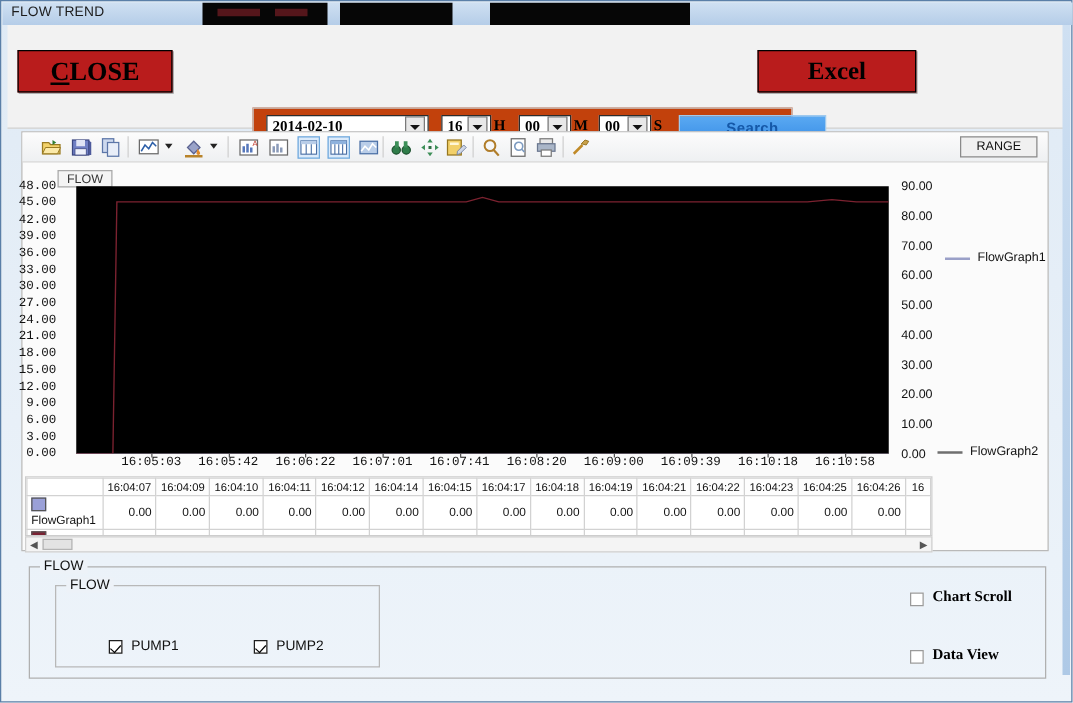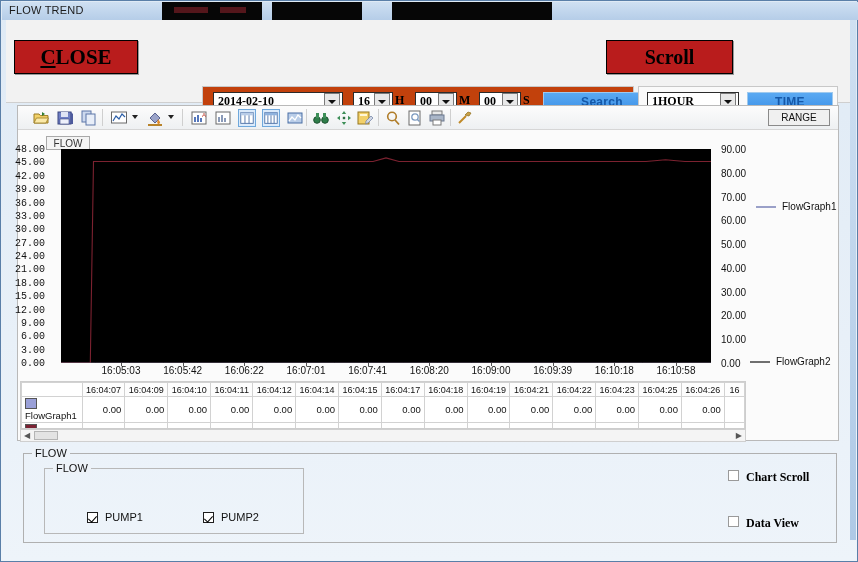--- a/index.html
+++ b/index.html
@@ -136,21 +136,21 @@
   .ytick{
     position:absolute;right:18px;font-size:10px;color:#111;
     font-family:Liberation Mono, monospace;white-space:nowrap;
   }
   .ytickR{
     position:absolute;left:8px;font-size:10px;color:#111;
     font-family:"Liberation Sans",sans-serif;white-space:nowrap;
   }
   .xtick{
     position:absolute;top:364px;font-size:10px;color:#111;
-    font-family:Liberation Sans, sans-serif;white-space:nowrap;
+    font-family:Liberation Mono, monospace;white-space:nowrap;
     transform:translateX(-50%);
   }
   .xtickmark{position:absolute;top:362px;width:1px;height:3px;background:#555;}
   .legendbox{
     position:absolute;left:745px;top:128px;width:110px;height:250px;
   }
   .legitem{position:absolute;display:flex;align-items:center;}
   .legline{width:20px;height:2px;margin-right:6px;}
   .leglbl{font-size:10px;color:#111;font-family:"Liberation Sans",sans-serif;white-space:nowrap;}
   
@@ -195,21 +195,21 @@
   .cbbox{
     width:11px;height:11px;border:1px solid #1e1e1e;background:#fff;
     box-sizing:border-box;position:relative;margin-right:7px;
   }
   .cbbox.checked:after{
     content:"";position:absolute;left:2px;top:1px;width:4px;height:7px;
     border:solid #000;border-width:0 1.6px 1.6px 0;transform:rotate(42deg);
   }
   .cblbl{font-size:11px;color:#111;font-family:"Liberation Sans",sans-serif;}
   .cblblB{font-size:12px;color:#000;font-family:"Liberation Serif",serif;font-weight:bold;}
-  .rightcb{position:absolute;display:flex;align-items:flex-start;}
+  .rightcb{position:absolute;display:flex;align-items:flex-end;}
   .scrollRight{
     position:absolute;right:1px;top:19px;width:6px;height:520px;
     background:linear-gradient(#cfe0f2,#aec9e6);
   }
 </style>
 </head>
 <body>
 
 <div id="app">
 
@@ -222,21 +222,21 @@
     <div class="blk blk2"></div>
     <div class="blk blk3"></div>
   </div>
 
   <div class="toppanel">
 
     <div class="btn3d" id="close-button">
       <span><u>C</u><span>LOSE</span></span>
     </div>
 
-    <div class="btn3d" id="excel-button">Scroll</div>
+    <div class="btn3d" id="excel-button">Excel</div>
 
     <div class="searchstrip">
       <div class="combo" id="date-combo">
         <span class="ctxt">2014-02-10</span>
         <span class="arrowbox">
             <i></i>
           </span>
       </div>
       <div class="combo" id="hour-combo">
         <span class="ctxt">16</span>
@@ -255,29 +255,20 @@
       <div class="combo" id="sec-combo">
         <span class="ctxt">00</span>
         <span class="arrowbox">
             <i></i>
           </span>
       </div>
       <span class="unitlbl" id="lbl-s">S</span>
       <div class="bluebtn" id="search-button">Search</div>
     </div>
 
-    <div class="timestrip">
-      <div class="combo" id="period-combo">
-        <span class="ctxt">1HOUR</span>
-        <span class="arrowbox">
-            <i></i>
-          </span>
-      </div>
-      <div class="bluebtn" id="time-button">TIME</div>
-    </div>
   </div>
 
   <div class="chartframe">
 
     <div class="toolbar">
 
       <div class="tbicon" style="left:14px;">
         <svg width="18" height="18" viewBox="0 0 18 18">
             <path d="M2 5h5l1.4 1.6H16V14H2z" fill="#f3d26a" stroke="#9a7b22" stroke-width="1"></path>
             <path d="M2 14l2.4-5h12L14 14z" fill="#fbe9a8" stroke="#9a7b22" stroke-width=".8"></path>

